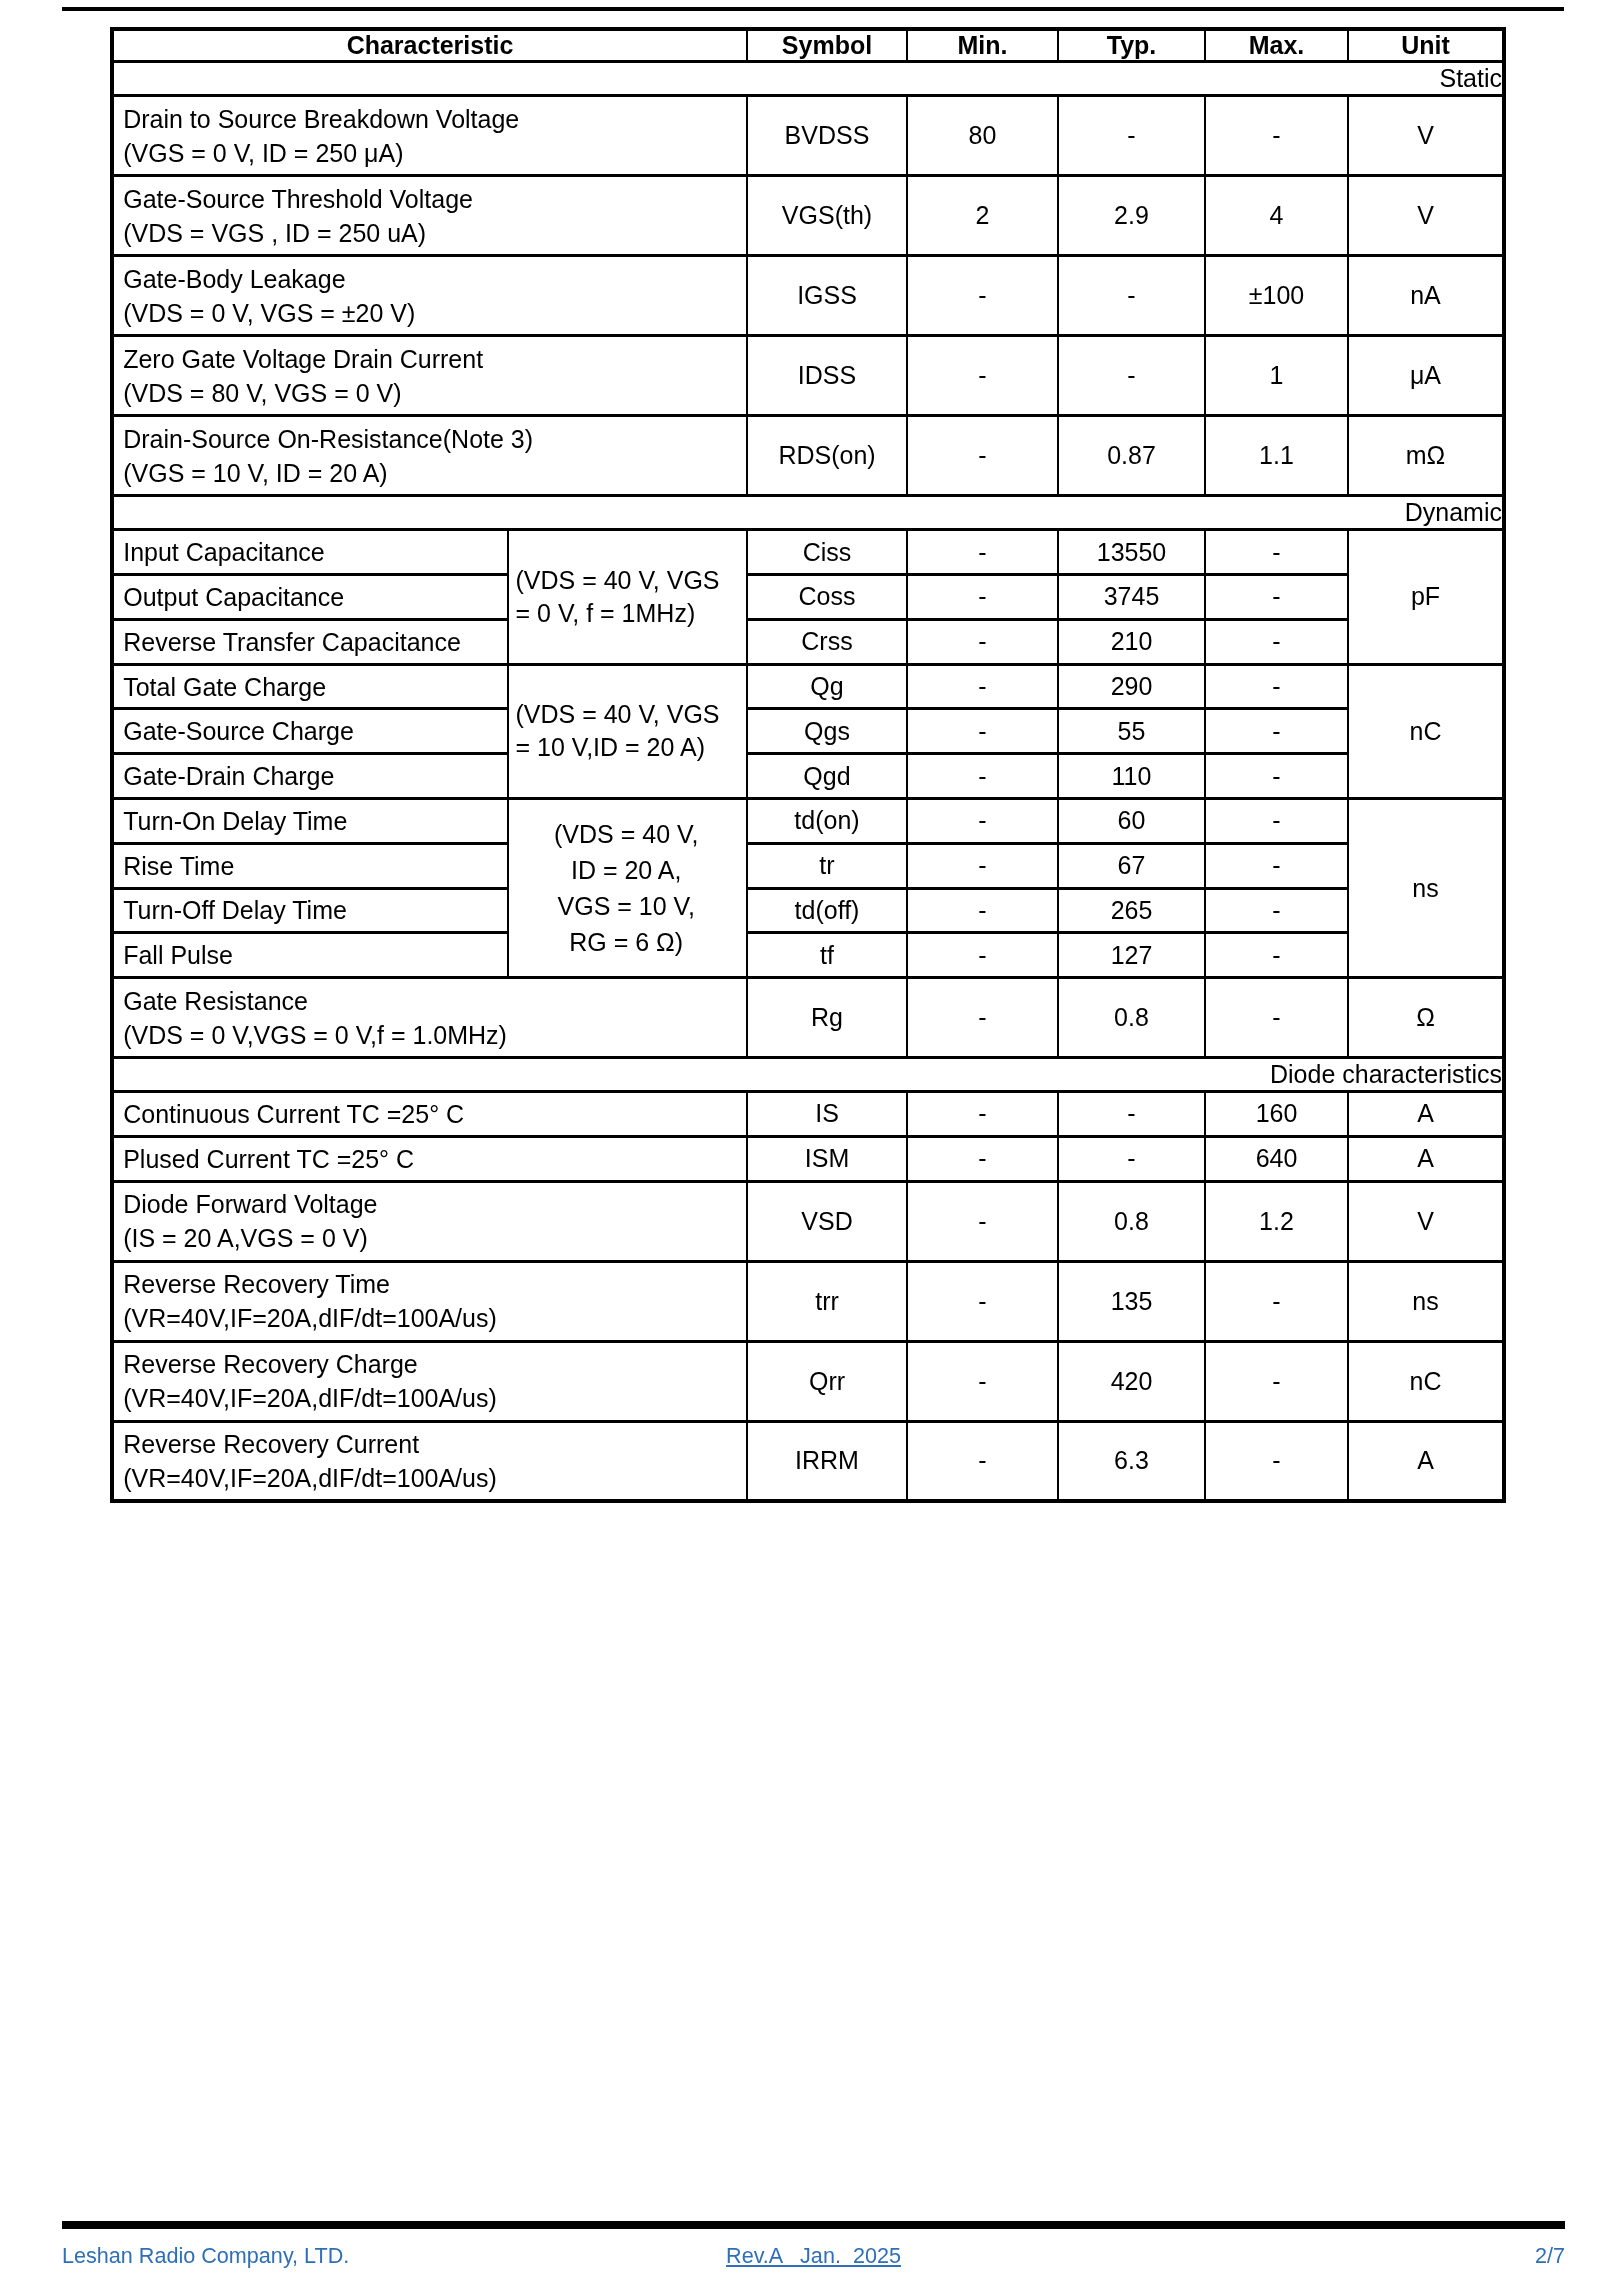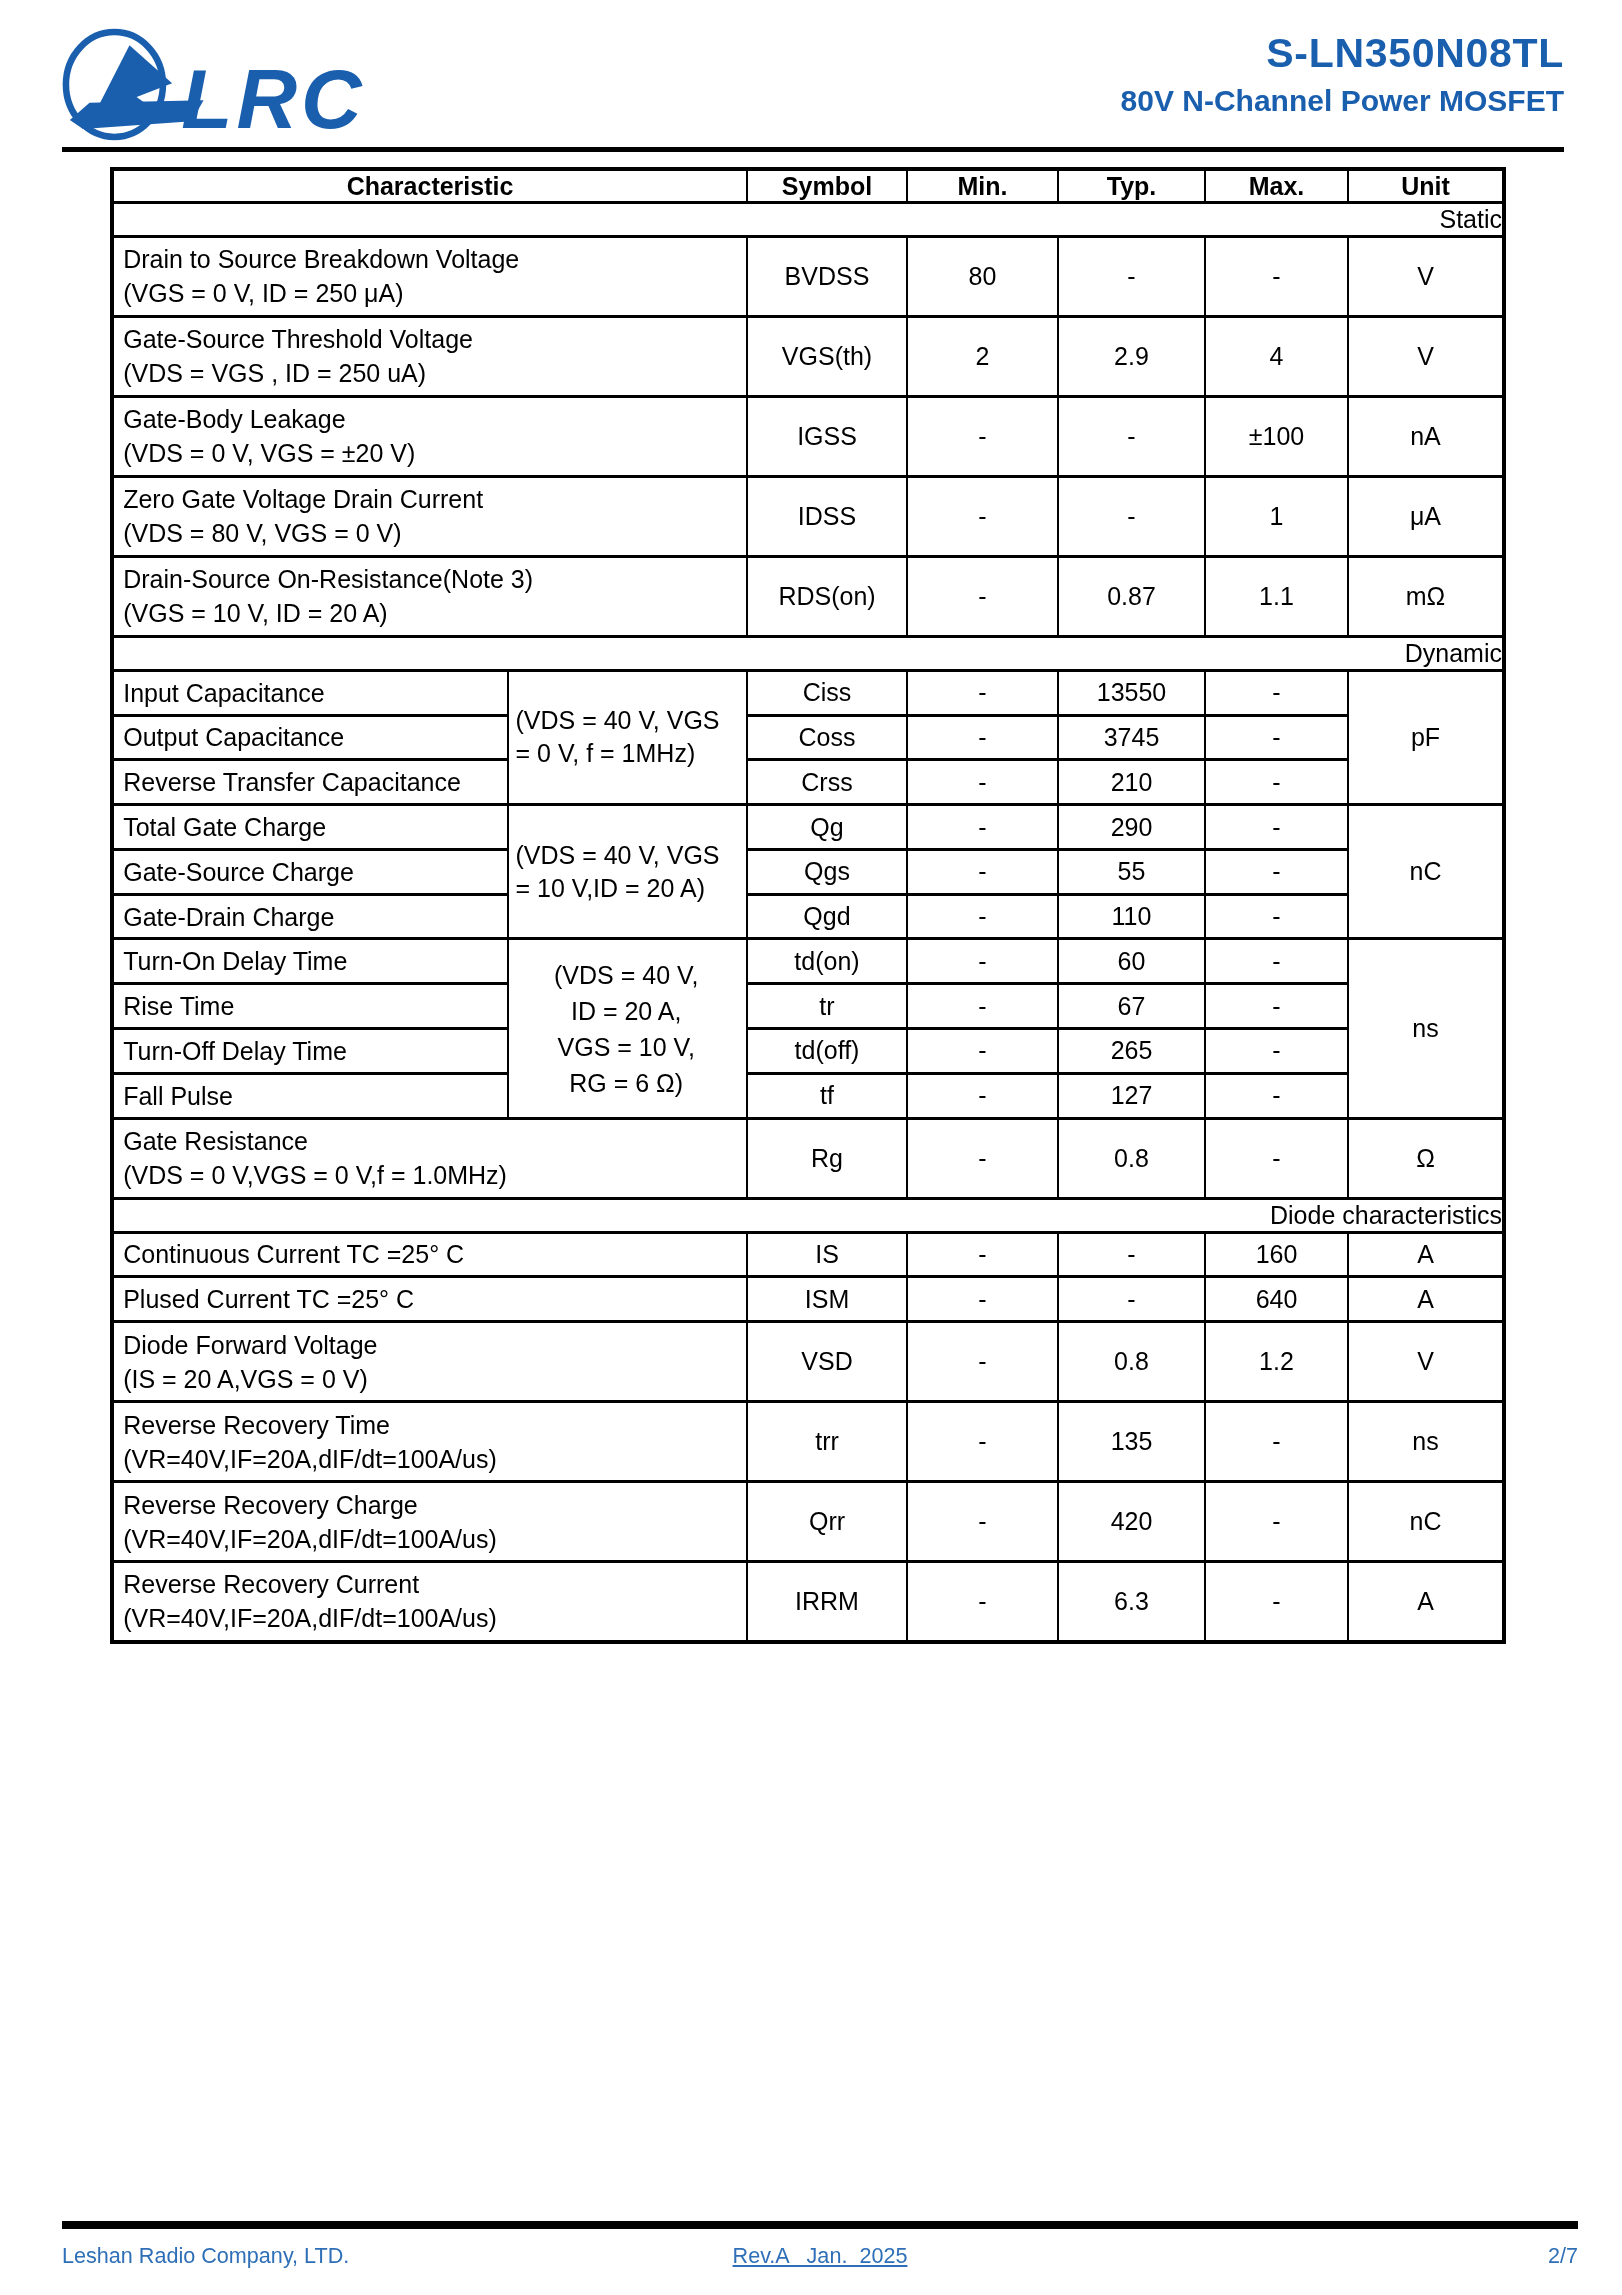--- a/index.html
+++ b/index.html
@@ -107,21 +107,21 @@
   .note {
     margin: 18.3px 0 0 115px;
     font-size: 26px;
     color: var(--ink);
   }
 
   
   .footer {
     position: absolute;
     left: 62px;
-    right: 45px;
+    right: 58px;
     top: 2221px;
   }
   .footer-bar { height: 7.9px; background: var(--ink); }
   .footer-line {
     position: relative;
     margin-top: 14.4px;
     font-size: 21.6px;
     color: var(--footer-blue);
     display: flex;
     justify-content: space-between;
@@ -132,33 +132,20 @@
     transform: translateX(-50%);
     white-space: pre;
     text-decoration: underline;
   }
 </style>
 </head>
 <body>
 
 <div class="page">
 
-  <div class="header-row">
-    <svg class="logo" viewBox="0 0 470 172" aria-hidden="true">
-      <ellipse cx="80" cy="86" rx="74" ry="80" fill="none" stroke="#1a5fae" stroke-width="10"></ellipse>
-      <polygon points="103,26 168,84 50,130" fill="#1a5fae"></polygon>
-      <polygon points="101,96 143,126 87,126" fill="#1a5fae"></polygon>
-      <polygon points="12,140 42,114 216,110 198,142 32,154" fill="#1a5fae"></polygon>
-      <text x="182" y="152" font-family="Liberation Sans, DejaVu Sans, sans-serif" font-size="128" font-weight="bold" font-style="italic" letter-spacing="6" fill="#1a5fae">LRC</text>
-    </svg>
-    <div class="titles">
-      <div class="part-number">S-LN350N08TL</div>
-      <div class="subtitle">80V N-Channel Power MOSFET</div>
-    </div>
-  </div>
 
   <div class="divider"></div>
 
 
   <table class="spec">
     <colgroup>
       <col style="width:396px">
       <col style="width:239px">
       <col style="width:160px">
       <col style="width:151px">

